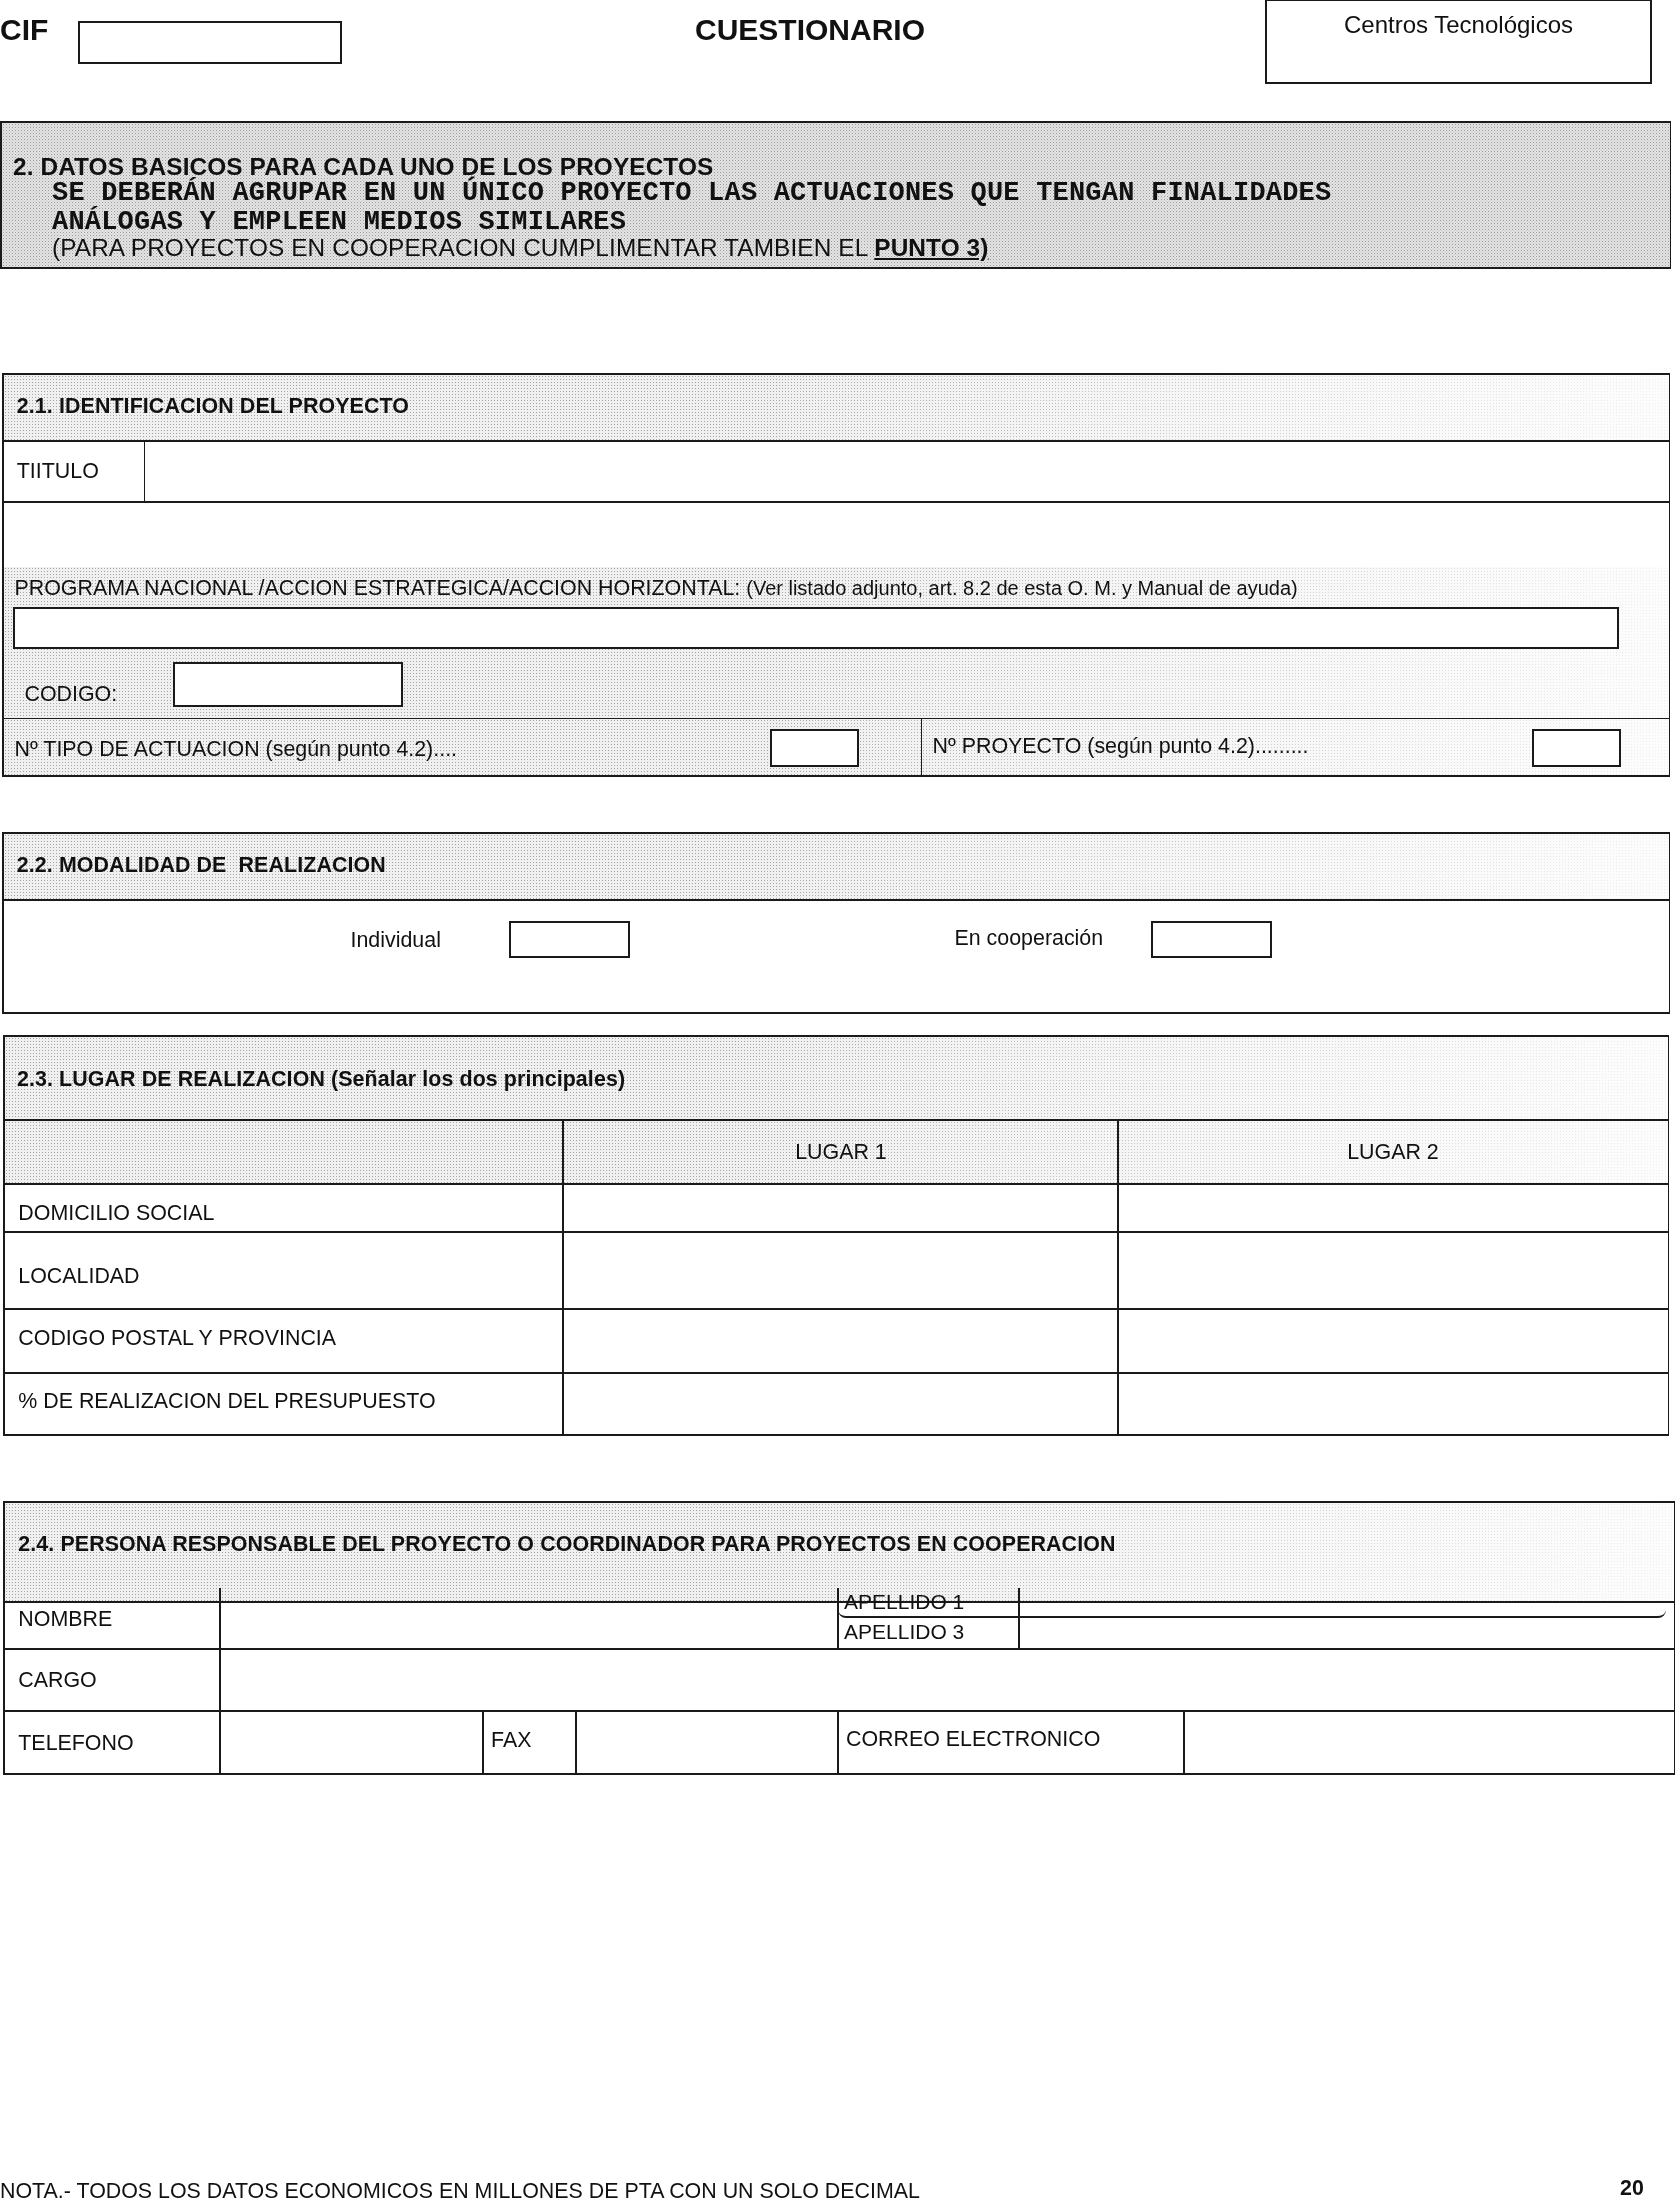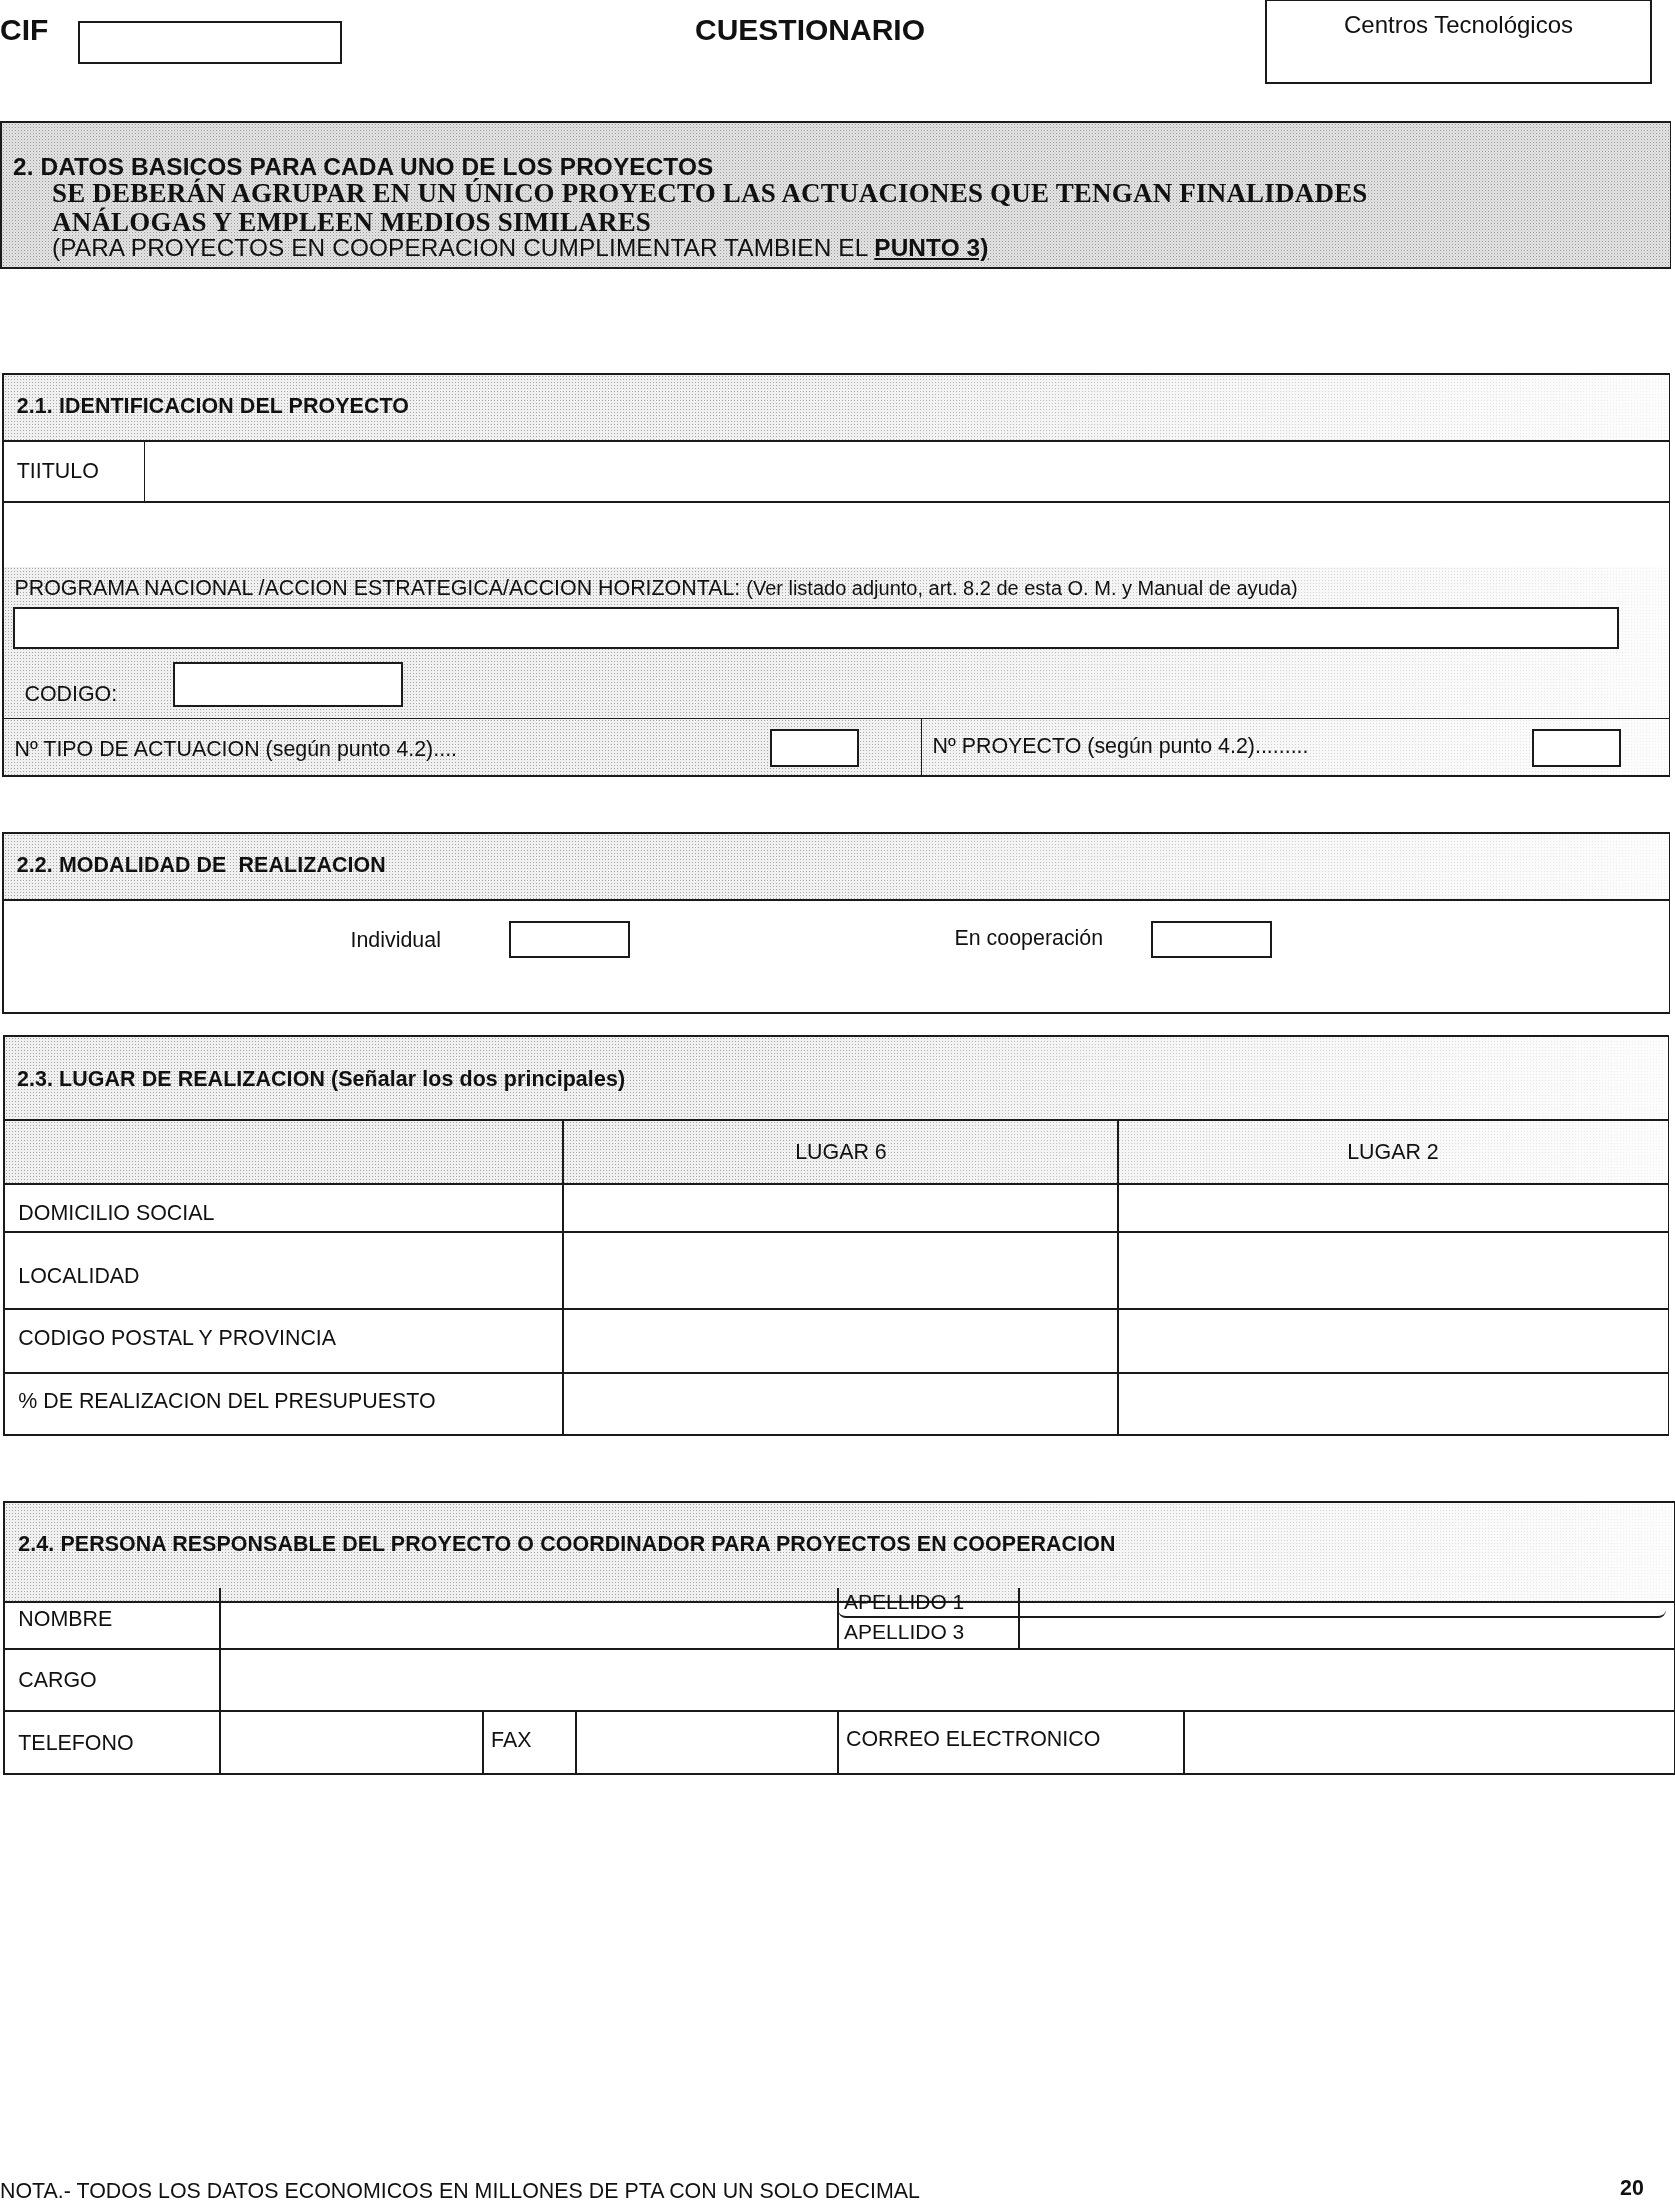--- a/index.html
+++ b/index.html
@@ -20,21 +20,21 @@
     background-color: #f0f0f0;
     background-image:
       linear-gradient(90deg, rgba(255,255,255,0) 0%, rgba(255,255,255,0) 45%, rgba(255,255,255,0.85) 100%),
       radial-gradient(#a5a5a5 0.7px, transparent 0.9px);
     background-size: 100% 100%, 3px 3px;
   }
   .hdr { font-weight: bold; font-size: 21.4px; letter-spacing: 0.1px; }
   .lbl { font-size: 21.4px; }
   .field { background: #fff; border: 2.2px solid #1a1a1a; }
   .vline { background: #1a1a1a; width: 1.5px; }
-  .serif-bold { font-family: Liberation Serif, serif; font-weight: bold; }
+  .serif-bold { font-family: Liberation Mono, monospace; font-weight: bold; }
 </style>
 </head>
 <body>
 
 <div class="abs" style="left:0;top:13.3px;font-size:30px;font-weight:bold;">CIF</div>
 <div class="abs thinbox" style="left:78px;top:21px;width:264px;height:43px;border-width:2.2px;"></div>
 <div class="abs" style="left:695px;top:13.3px;font-size:30px;font-weight:bold;">CUESTIONARIO</div>
 <div class="abs thinbox" style="left:1265px;top:0;width:387px;height:84px;border-width:2.2px;border-top-width:1.5px;">
   <div class="abs" style="left:0;right:0;top:10.3px;text-align:center;font-size:24px;">Centros Tecnológicos</div>
 </div>
@@ -91,21 +91,21 @@
   <div class="abs field" style="left:1147px;top:87px;width:121px;height:37px;"></div>
 </div>
 
 <div class="abs box" style="left:3px;top:1035px;width:1666px;height:401px;border-right-width:1.5px;">
   <div class="abs shade-fade" style="left:0;top:0;right:0;height:84px;border-bottom:2.2px solid #1a1a1a;">
     <div class="abs hdr" style="left:12px;top:30px;">2.3. LUGAR DE REALIZACION (Señalar los dos principales)</div>
   </div>
 
   <div class="abs shade-fade" style="left:0;top:84px;right:0;height:64px;border-bottom:2.2px solid #1a1a1a;">
     <div class="abs" style="left:0;top:0;width:559px;height:100%;"></div>
-    <div class="abs lbl" style="left:559px;width:554px;top:19px;text-align:center;">LUGAR 6</div>
+    <div class="abs lbl" style="left:559px;width:554px;top:19px;text-align:center;">LUGAR 1</div>
     <div class="abs lbl" style="left:1113px;right:0;top:19px;text-align:center;">LUGAR 2</div>
   </div>
 
   <div class="abs vline" style="left:557px;top:84px;bottom:0;"></div>
   <div class="abs vline" style="left:1112px;top:84px;bottom:0;"></div>
 
   <div class="abs" style="left:0;top:148px;right:0;height:48px;border-bottom:2.2px solid #1a1a1a;">
     <div class="abs lbl" style="left:13.3px;top:16.3px;">DOMICILIO SOCIAL</div>
     <div class="abs" style="left:560px;width:552px;top:0;bottom:0;"></div>
     <div class="abs" style="left:1114px;right:0;top:0;bottom:0;"></div>

